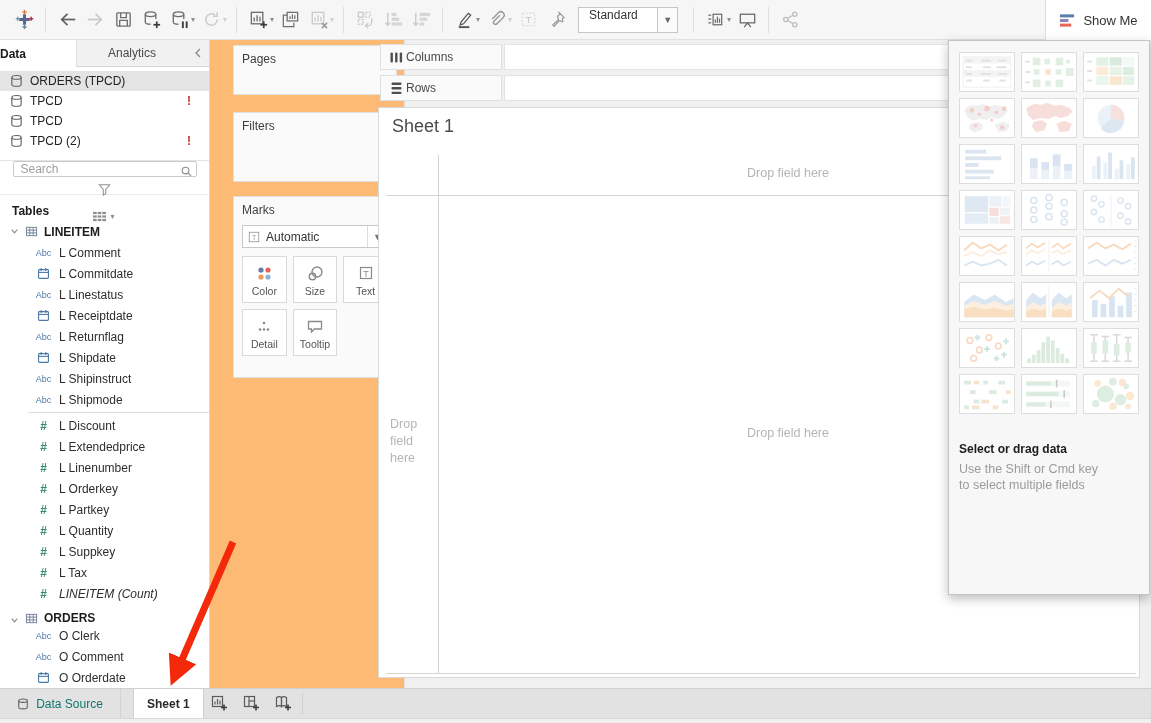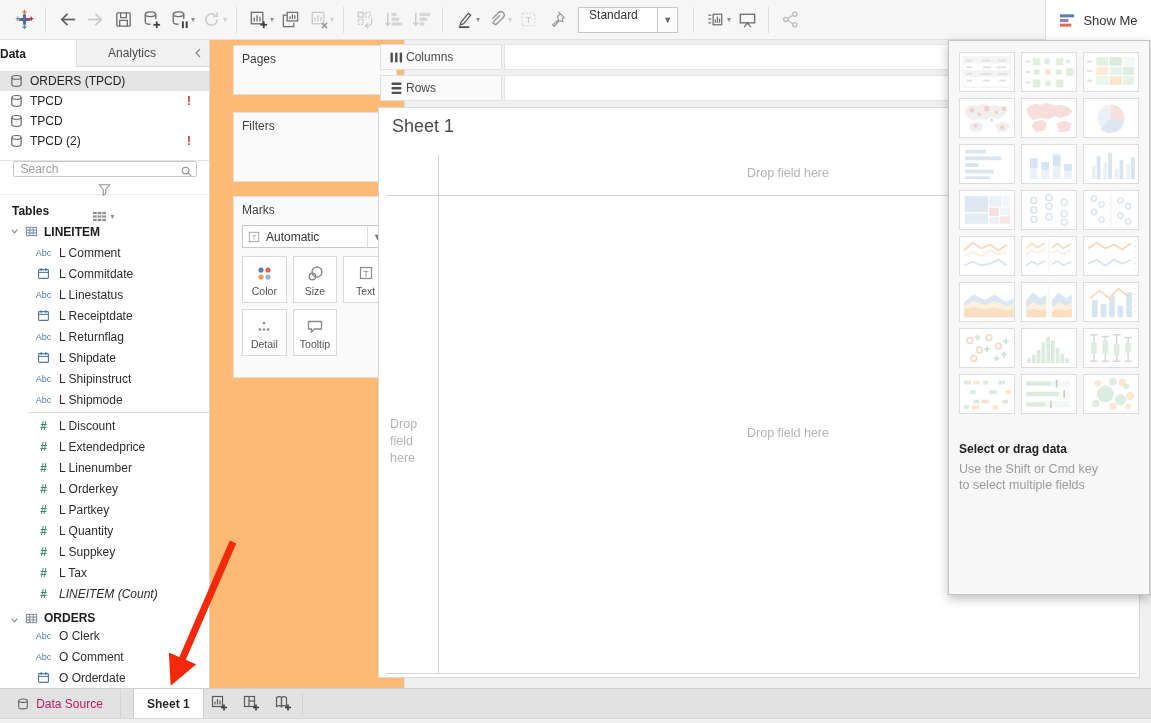--- a/index.html
+++ b/index.html
@@ -79,21 +79,21 @@
   
   .showme-panel{position:absolute;left:948px;top:40px;width:202px;height:555px;background:#f7f7f7;border:1px solid #c4c4c4;box-shadow:0 4px 10px rgba(0,0,0,.25);box-sizing:border-box;padding:11px 10px;z-index:40;}
   .showme-grid{display:grid;grid-template-columns:repeat(3,56px);grid-auto-rows:40px;gap:6px;}
   .thumb{width:56px;height:40px;background:#fff;border:1px solid #ddd;box-sizing:border-box;}
   .thumb svg{width:100%;height:100%;opacity:.55;display:block;}
   .showme-title{margin-top:28px;font-weight:bold;font-size:12px;color:#1c1c1c;}
   .showme-sub{margin-top:5px;font-size:12.5px;color:#9b9b9b;line-height:16px;width:152px;}
 
   
   .tabbar{position:absolute;left:0;top:688px;width:100%;height:30px;background:#e2e2e2;border-top:1px solid #cfcfcf;display:flex;align-items:stretch;z-index:30;box-sizing:border-box;}
-  .ds-tab{width:120px;display:flex;align-items:center;justify-content:center;gap:7px;color:#be185d;border-right:1px solid #d2d2d2;}
+  .ds-tab{width:120px;display:flex;align-items:center;justify-content:center;gap:7px;color:#0f766e;border-right:1px solid #d2d2d2;}
   .sheet-tab{margin-left:12px;background:#fff;display:flex;align-items:center;justify-content:center;font-weight:bold;color:#2a2a2a;border-left:1px solid #cfcfcf;border-right:1px solid #cfcfcf;padding:0 13px;}
   .newtab-btn{width:32px;display:flex;align-items:center;justify-content:center;}
   .tab-sep{width:1px;background:#cfcfcf;margin:4px 2px;}
   .statusbar{position:absolute;left:0;top:718px;width:100%;height:5px;background:#f0f0f0;border-top:1px solid #d8d8d8;box-sizing:border-box;}
 
   .arrow-svg{position:absolute;left:135px;top:528px;width:130px;height:170px;z-index:60;pointer-events:none;}
 </style>
 </head>
 <body>
 

